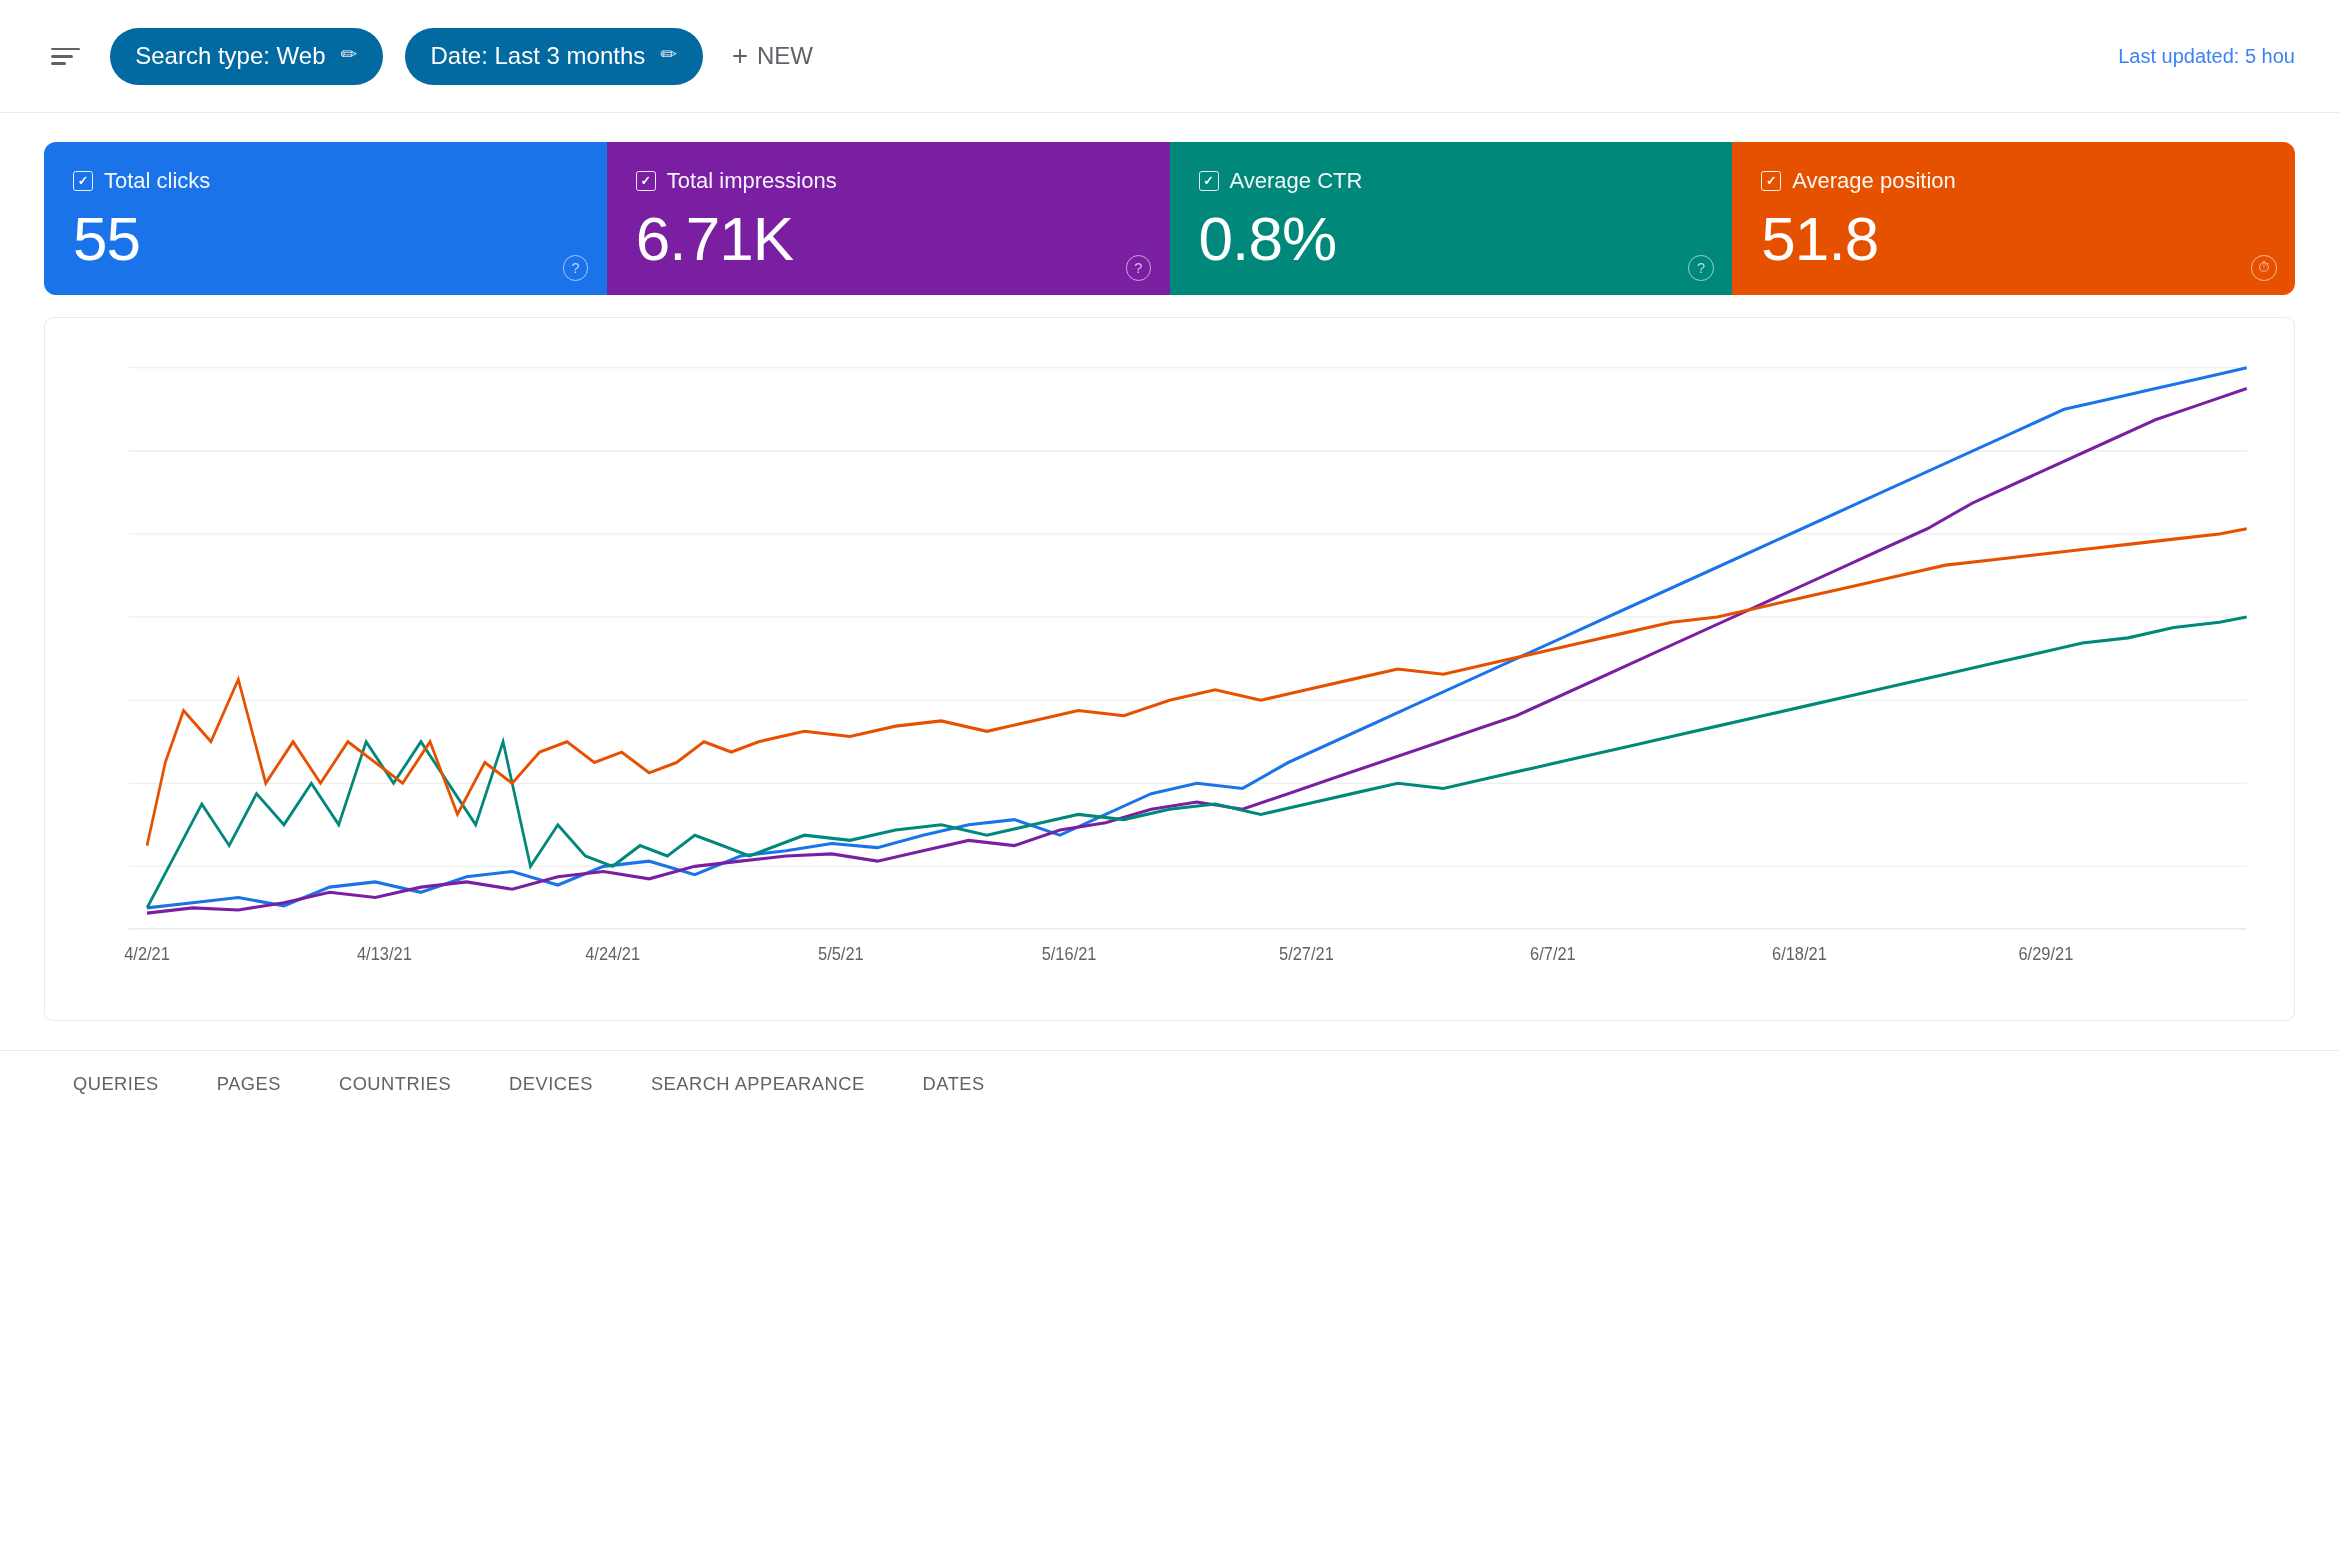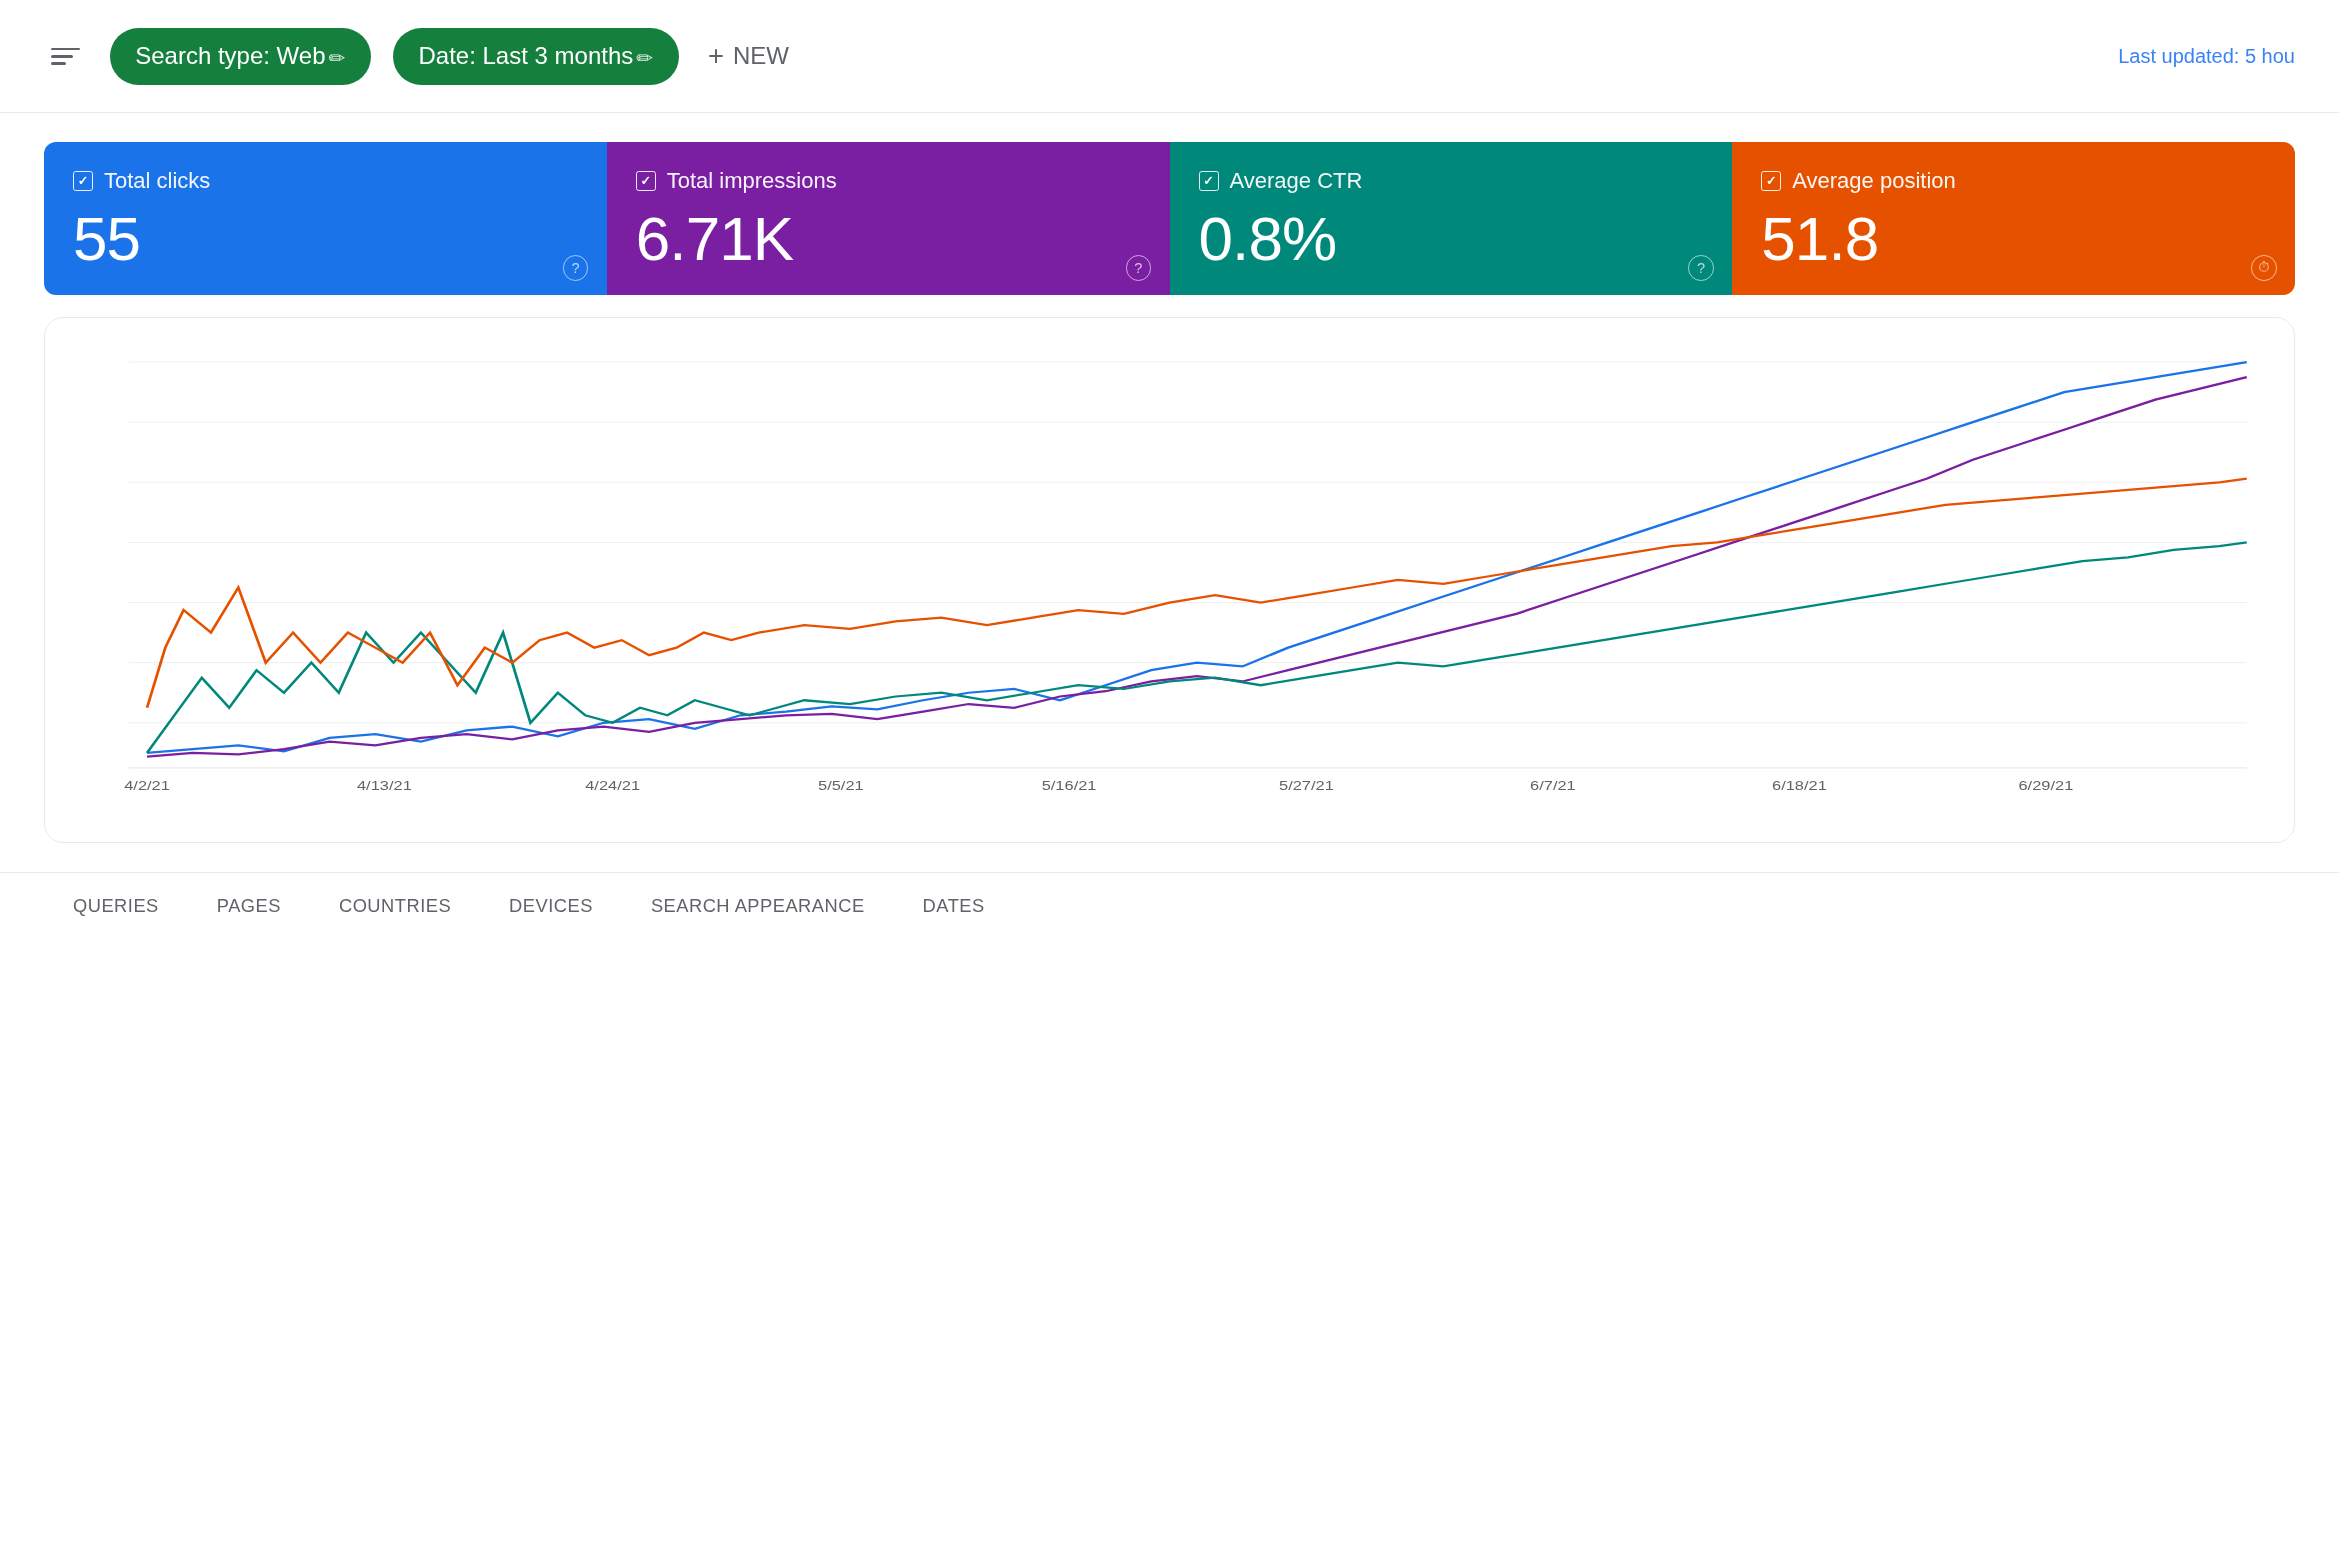--- a/index.html
+++ b/index.html
@@ -67,23 +67,23 @@
       display: block;
       background: #5f6368;
       border-radius: 1.8px;
     }
     .filter-icon span:nth-child(1) { width: 29px; height: 2.7px; }
     .filter-icon span:nth-child(2) { width: 22px; height: 2.7px; }
     .filter-icon span:nth-child(3) { width: 14.6px; height: 2.7px; }
 
     .pill-button {
       display: flex;
-      align-items: flex-end;
-      gap: 3px;
-      background: #15803d;
+      align-items: flex-start;
+      gap: 15px;
+      background: #0369a1;
       color: #ffffff;
       border: none;
       border-radius: 37px;
       padding: 14.6px 25.6px;
       font-size: 24px;
       font-weight: 500;
       cursor: pointer;
       white-space: nowrap;
     }
 
@@ -189,24 +189,24 @@
       justify-content: center;
       font-size: 14.6px;
       color: rgba(255,255,255,0.7);
       cursor: pointer;
     }
 
     .chart-area {
       margin: 22px 44px 0 44px;
       background: white;
       border: 0.9px solid #e8eaed;
-      border-radius: 19px;
+      border-radius: 9px;
       padding: 29px;
       position: relative;
-      height: 526px;
+      height: 704px;
       overflow: hidden;
     }
 
     .chart-svg {
       width: 100%;
       height: 100%;
     }
 
     .tabs-row {
       display: flex;

